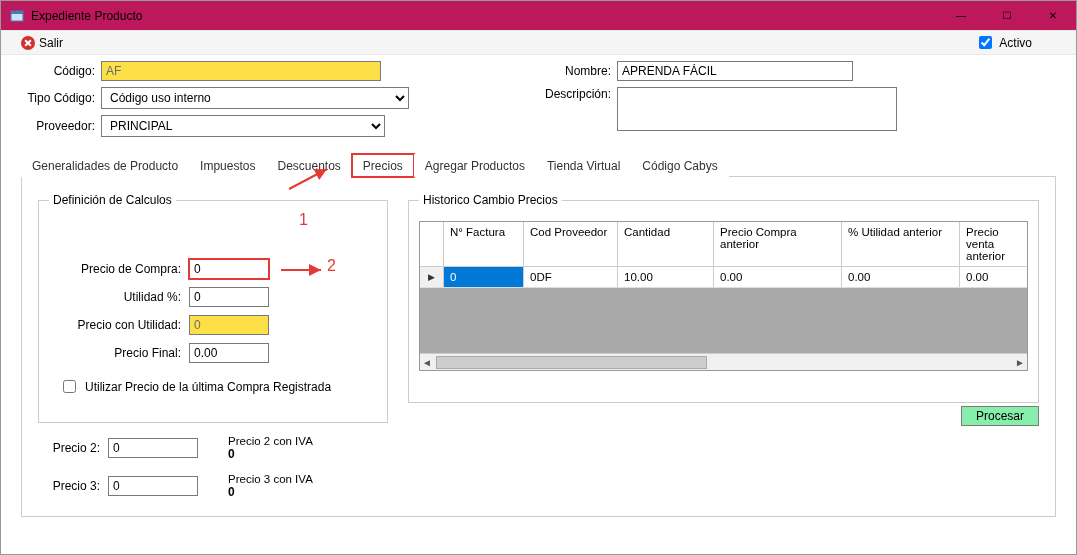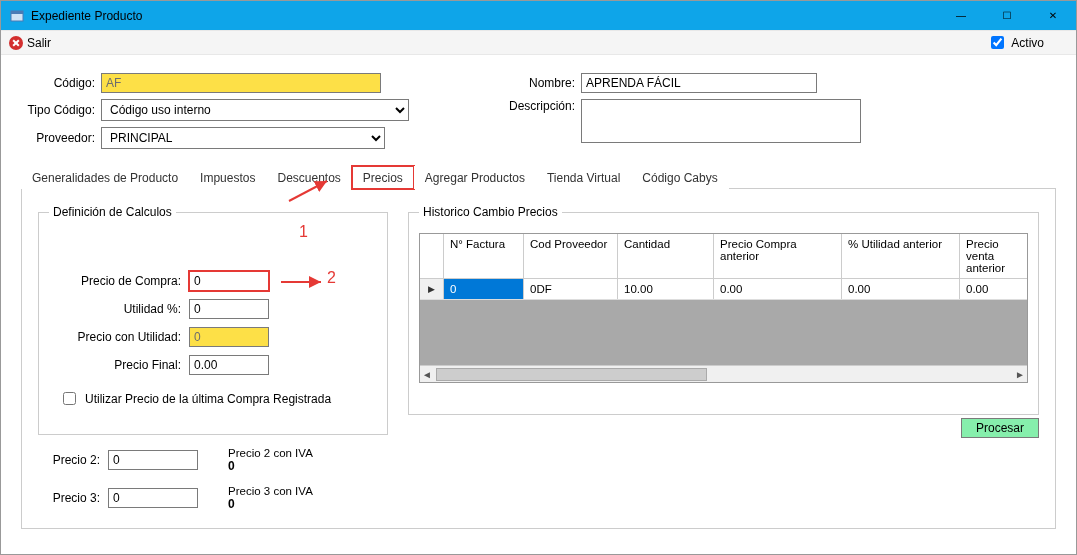--- a/index.html
+++ b/index.html
@@ -12,21 +12,21 @@
     width: 1077px;
     height: 555px;
     overflow: hidden;
     border: 1px solid #999;
   }
   .titlebar {
     height: 30px;
     display: flex;
     align-items: center;
     padding: 0 0 0 8px;
-    background: #0ea5e9;
+    background: #be185d;
     border-bottom: 1px solid #e8e8e8;
   }
   .titlebar .app-icon {
     width: 16px; height: 16px;
     margin-right: 6px;
     display:inline-block;
   }
   .titlebar .title { flex: 0 0 auto; }
   .titlebar .spacer { flex: 1 1 auto; }
   .win-btn {
@@ -34,21 +34,21 @@
     display: flex; align-items: center; justify-content: center;
     font-family: "Segoe UI Symbol", sans-serif;
     font-size: 10px;
     cursor: default;
   }
 
   .toolbar {
     height: 24px;
     display: flex;
     align-items: center;
-    padding: 0 8px;
+    padding: 0 20px;
     background: #f5f5f5;
     border-bottom: 1px solid #e8e8e8;
   }
   .toolbar .exit {
     display: flex; align-items: center; gap: 4px;
     cursor: default;
   }
   .toolbar .exit .ico {
     width: 14px; height:14px; border-radius:50%;
     background:#d32f2f; position:relative; display:inline-block;
@@ -58,21 +58,21 @@
     background:#fff; transform-origin:center;
   }
   .toolbar .exit .ico::before{ transform:rotate(45deg);}
   .toolbar .exit .ico::after{ transform:rotate(-45deg);}
   .toolbar .spacer{flex:1;}
   .toolbar label.activo { display:flex; align-items:center; gap:4px; margin-right:24px;}
   .toolbar input[type=checkbox]{ width:13px; height:13px; }
 
   .content { padding: 6px 20px 6px 20px; }
 
-  .header-fields { display:flex; gap:60px; margin-bottom:10px;margin-top:12px;}
+  .header-fields { display:flex; gap:96px; margin-bottom:10px;}
   .col { }
   .frow { display:flex; align-items:center; margin-bottom:6px; }
   .frow.top { align-items:flex-start; }
   .flabel { width:80px; text-align:right; padding-right:6px; }
   input[type=text], select, textarea {
     font: inherit;
     border:1px solid #7a7a7a;
     padding:2px 4px;
     background:#fff;
   }

